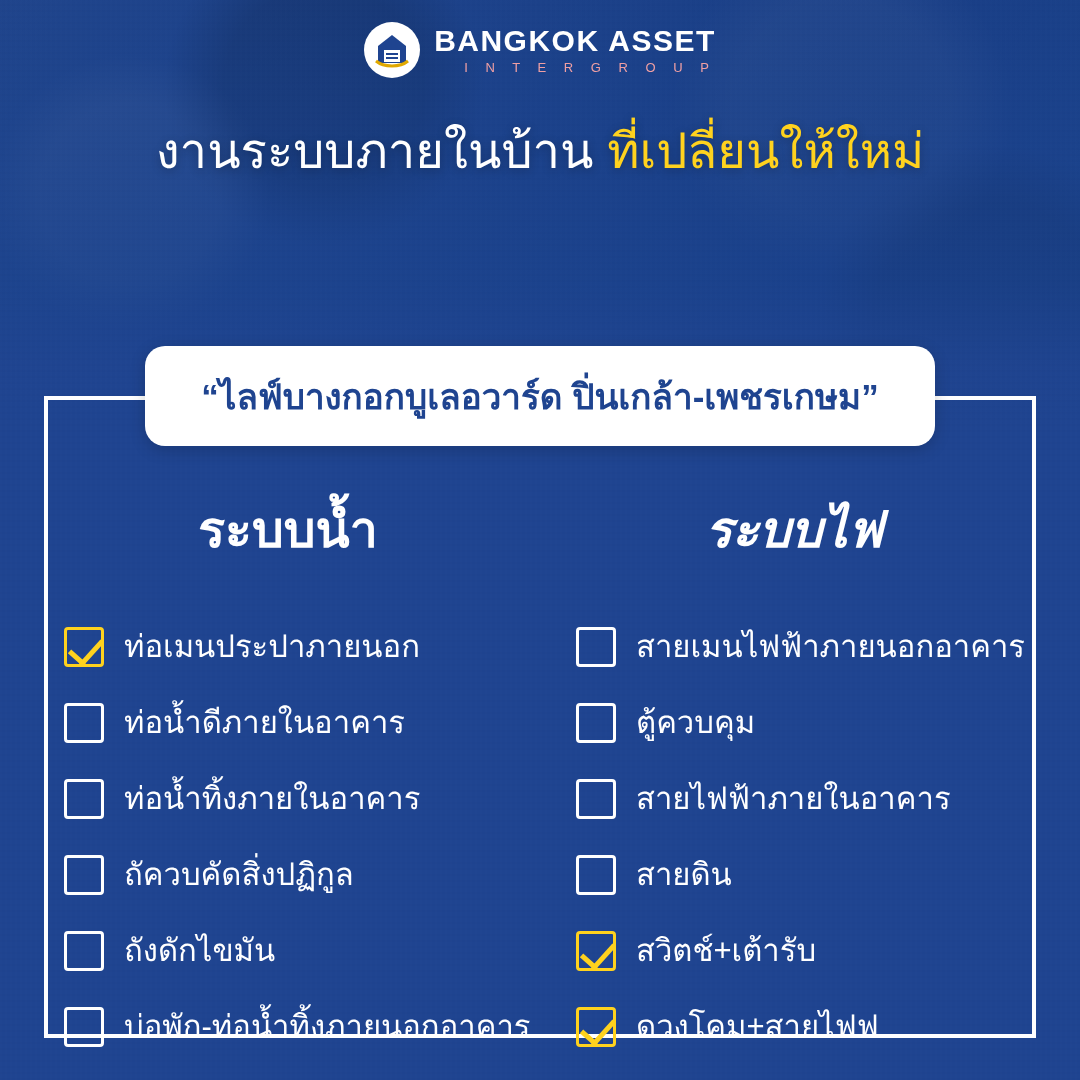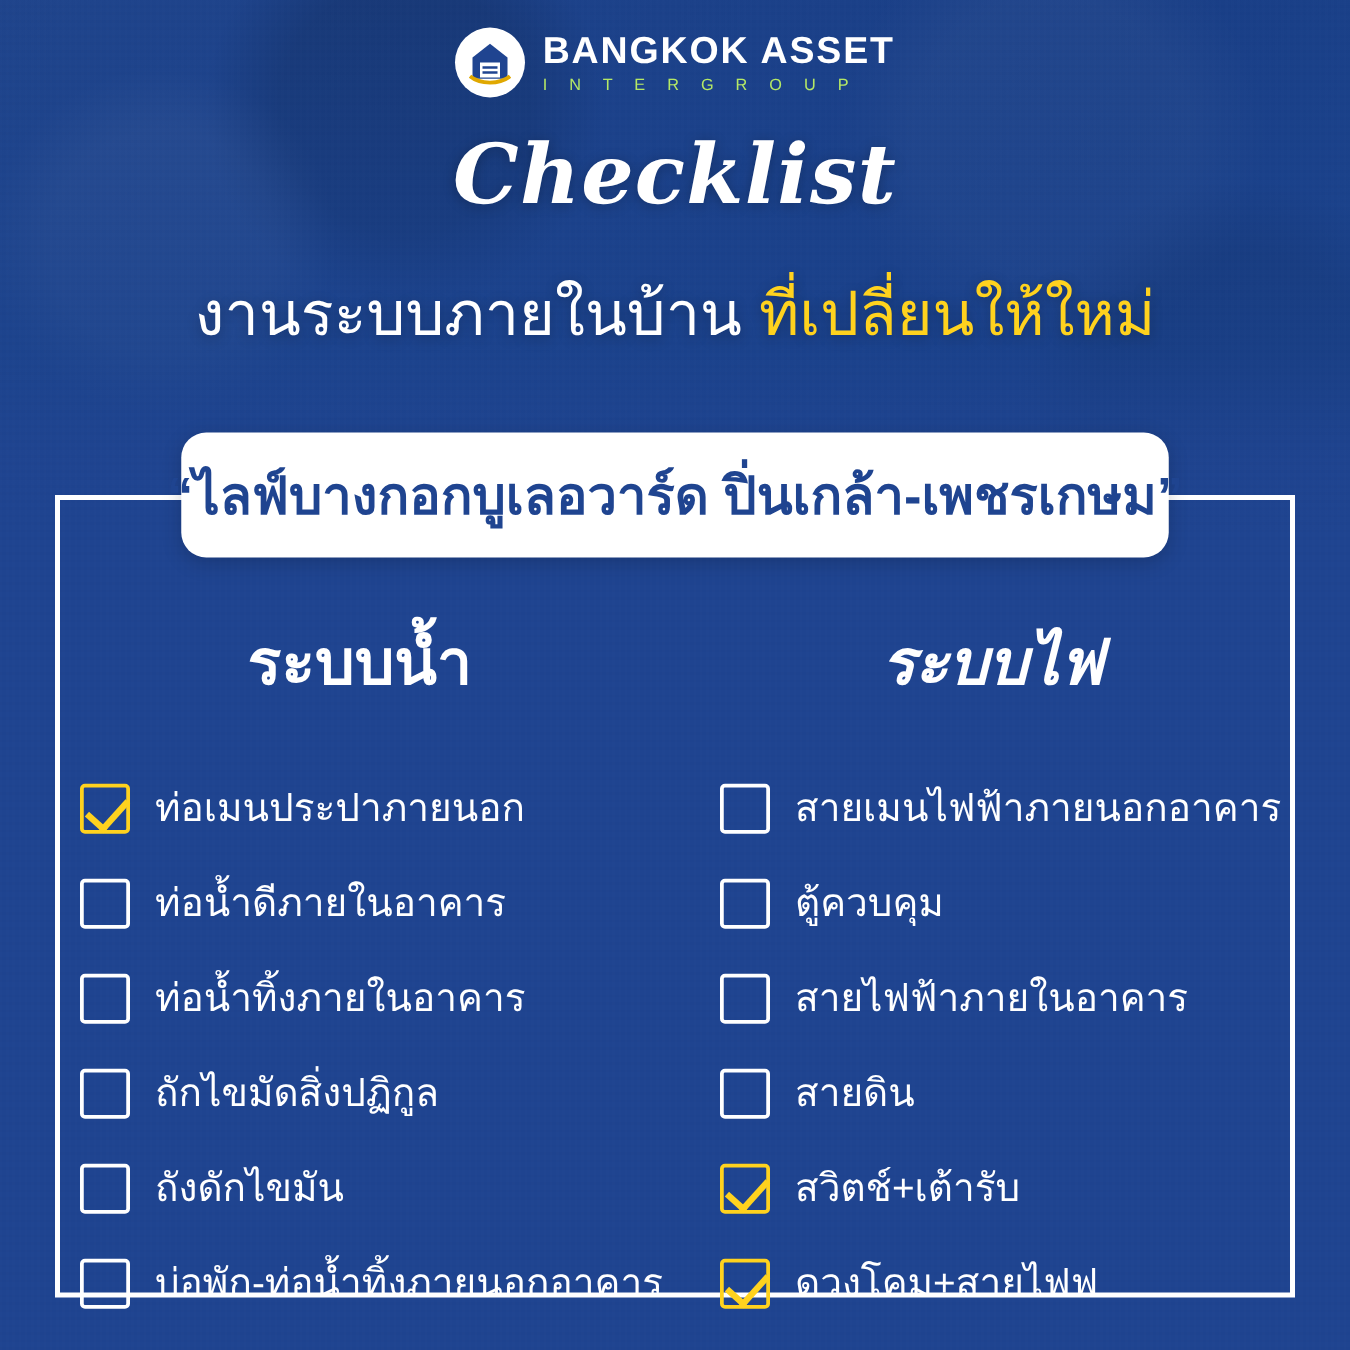--- a/index.html
+++ b/index.html
@@ -63,24 +63,24 @@
   }
   .brand-mark svg { display: block; }
   .brand-text { line-height: 1; }
   .brand-name {
     color: #ffffff;
     font-size: 30px;
     font-weight: bold;
     letter-spacing: 1.5px;
   }
   .brand-sub {
-    color: #bef264;
+    color: #fca5a5;
     font-size: 13px;
     letter-spacing: 7px;
-    text-align: left;
+    text-align: right;
     margin-top: 5px;
     opacity: .95;
   }
 
   
   .title-en {
     text-align: center;
     color: #ffffff;
     font-family: "DejaVu Serif", "Liberation Serif", serif;
     font-style: italic;
@@ -120,21 +120,21 @@
     background: #ffffff;
     border-radius: 20px;
     display: flex;
     align-items: center;
     justify-content: center;
     z-index: 4;
     box-shadow: 0 4px 16px rgba(0,0,0,.18);
   }
   .ribbon-text {
     color: #1f4490;
-    font-size: 42px;
+    font-size: 35px;
     font-weight: bold;
     white-space: nowrap;
     text-align: center;
   }
 
   
   .columns {
     position: absolute;
     left: 44px;
     top: 490px;
@@ -210,21 +210,20 @@
           <rect x="17" y="30" width="12" height="2" fill="#1f4490"></rect>
           <path d="M7 34 q6 5 16 5 t16 -5" stroke="#e0a800" stroke-width="3" fill="none"></path>
         </svg>
       </div>
       <div class="brand-text">
         <div class="brand-name">BANGKOK ASSET</div>
         <div class="brand-sub">I N T E R G R O U P</div>
       </div>
     </div>
 
-    <div class="title-en">Checklist</div>
     <div class="title-th">
       <span>งานระบบภายในบ้าน</span>
       <span class="hl">ที่เปลี่ยนให้ใหม่</span>
     </div>
 
     <div class="panel"></div>
 
     <div class="ribbon">
       <span class="ribbon-text">“ไลฟ์บางกอกบูเลอวาร์ด ปิ่นเกล้า-เพชรเกษม”</span>
     </div>
@@ -241,21 +240,21 @@
           <div class="item">
             <span class="box"></span>
             <span class="item-label">ท่อน้ำดีภายในอาคาร</span>
           </div>
           <div class="item">
             <span class="box"></span>
             <span class="item-label">ท่อน้ำทิ้งภายในอาคาร</span>
           </div>
           <div class="item">
             <span class="box"></span>
-            <span class="item-label">ถักไขมัดสิ่งปฏิกูล</span>
+            <span class="item-label">ถัควบคัดสิ่งปฏิกูล</span>
           </div>
           <div class="item">
             <span class="box"></span>
             <span class="item-label">ถังดักไขมัน</span>
           </div>
           <div class="item">
             <span class="box"></span>
             <span class="item-label">บ่อพัก-ท่อน้ำทิ้งภายนอกอาคาร</span>
           </div>
         </div>

